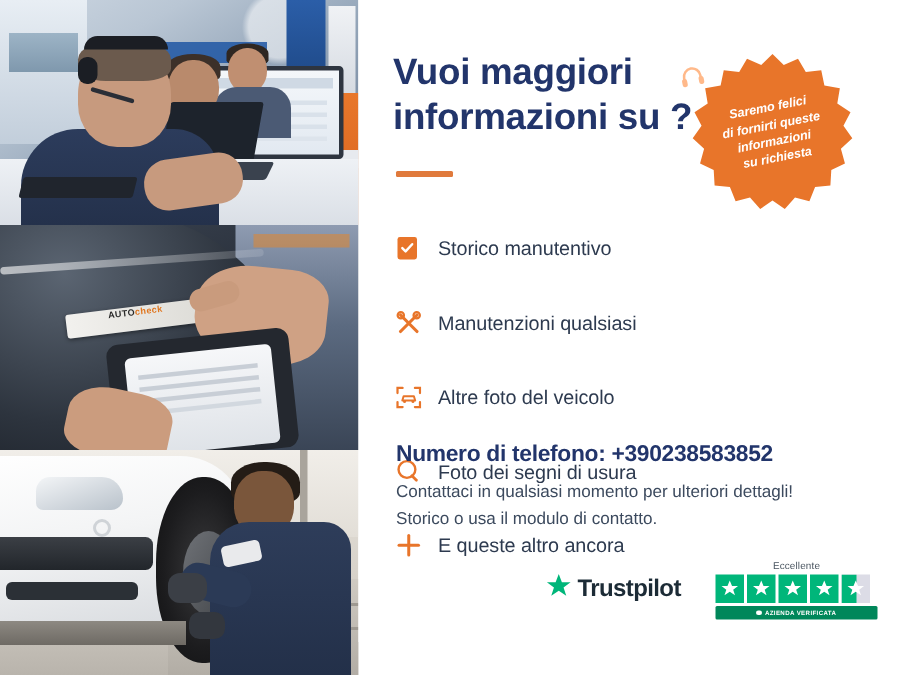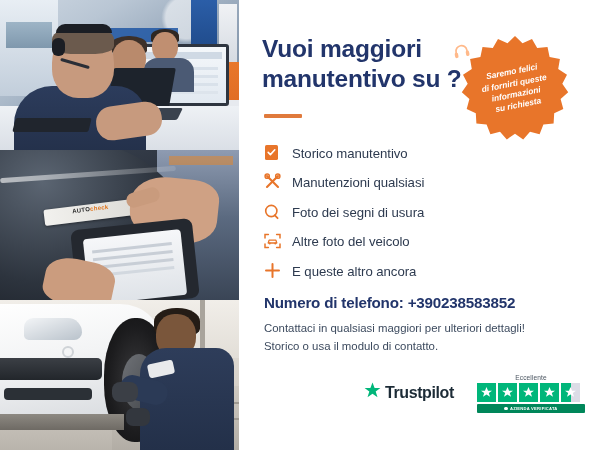--- a/index.html
+++ b/index.html
@@ -177,21 +177,21 @@
   .badge { position:absolute; left:222px; top:34px; width:108px; height:108px; }
   .badge svg { position:absolute; inset:0; }
   .badge-inner { position:absolute; inset:0; display:flex; flex-direction:column;
         align-items:center; justify-content:center; transform:rotate(-11deg); }
   .badge-ico { margin-bottom:2px; }
   .badge-txt { font-size:8.4px; line-height:1.36; font-weight:700; color:#fff;
         text-align:center; font-style:italic; }
 
   
   .list { position:absolute; left:25px; top:131px; width:290px; }
-  .li { display:flex; align-items:flex-end; height:29.5px; }
+  .li { display:flex; align-items:center; height:29.5px;margin-top:20px; }
   .li-ico { width:28px; flex:0 0 28px; display:flex; align-items:center; justify-content:flex-start; }
   .li-txt { font-size:13.2px; color:#2d3a4f; letter-spacing:-.05px; }
 
   
   .phone { position:absolute; left:25px; top:294px; font-size:15.2px; font-weight:700;
         color:#22356b; letter-spacing:-.2px; }
   .sub { position:absolute; left:25px; top:319px; width:320px;
         font-size:11.4px; line-height:1.62; color:#3c4a5e; }
 
   
@@ -290,21 +290,21 @@
         <div class="glove2"></div>
       </div>
     </div>
 
   </div>
 
   <div class="content">
 
     <h1 class="heading">
       <span>Vuoi maggiori</span><br>
-      <span>manutentivo su ?</span>
+      <span>informazioni su ?</span>
     </h1>
 
     <div class="divider"></div>
 
     <div class="badge">
       <svg viewBox="0 0 108 108" width="108" height="108">
         <path d="M54 2 L61.5 9.3 L71 5.1 L76.2 14 L86.5 12.9 L88.6 23 L98.9 24.9 L97.2 35 L106 40.8 L101.3 49.8 L107.2 58.2 L99.6 65.1 L102.3 75 L93.2 79.3 L92.6 89.6 L82.4 90.6 L78.6 100.2 L69 97.7 L62.2 105.4 L54 99.7 L45.8 105.4 L39 97.7 L29.4 100.2 L25.6 90.6 L15.4 89.6 L14.8 79.3 L5.7 75 L8.4 65.1 L0.8 58.2 L6.7 49.8 L2 40.8 L10.8 35 L9.1 24.9 L19.4 23 L21.5 12.9 L31.8 14 L37 5.1 L46.5 9.3 Z" fill="#e8752a"></path>
       </svg>
       <div class="badge-inner">
         <span class="badge-ico">
@@ -340,30 +340,20 @@
           <svg width="17" height="17" viewBox="0 0 17 17">
             <g stroke="#e8752a" stroke-width="2.1" stroke-linecap="round">
               <line x1="3" y1="3" x2="14" y2="14"></line>
               <line x1="14" y1="3" x2="3" y2="14"></line>
             </g>
             <circle cx="3.2" cy="3.2" r="2.1" fill="none" stroke="#e8752a" stroke-width="1.5"></circle>
             <circle cx="13.8" cy="3.2" r="2.1" fill="none" stroke="#e8752a" stroke-width="1.5"></circle>
           </svg>
         </span>
         <span class="li-txt">Manutenzioni qualsiasi</span>
-      </li>
-
-      <li class="li">
-        <span class="li-ico">
-          <svg width="16" height="16" viewBox="0 0 16 16">
-            <circle cx="7.3" cy="7" r="5.6" fill="none" stroke="#e8752a" stroke-width="1.6"></circle>
-            <line x1="10.6" y1="11.2" x2="13.6" y2="14.2" stroke="#e8752a" stroke-width="1.8" stroke-linecap="round"></line>
-          </svg>
-        </span>
-        <span class="li-txt">Foto dei segni di usura</span>
       </li>
 
       <li class="li">
         <span class="li-ico">
           <svg width="17" height="16" viewBox="0 0 17 16">
             <g stroke="#e8752a" stroke-width="1.5" fill="none" stroke-linecap="round">
               <path d="M1 5 V1.6 H4.4"></path>
                 <path d="M16 5 V1.6 H12.6"></path>
               <path d="M1 11 V14.4 H4.4"></path>
                 <path d="M16 11 V14.4 H12.6"></path>
@@ -371,36 +361,46 @@
             <path d="M4.2 10 L5.1 7.1 h6.8 l.9 2.9 z" fill="none" stroke="#e8752a" stroke-width="1.3" stroke-linejoin="round"></path>
             <circle cx="5.7" cy="10.6" r="1" fill="#e8752a"></circle>
             <circle cx="11.3" cy="10.6" r="1" fill="#e8752a"></circle>
           </svg>
         </span>
         <span class="li-txt">Altre foto del veicolo</span>
       </li>
 
       <li class="li">
         <span class="li-ico">
+          <svg width="16" height="16" viewBox="0 0 16 16">
+            <circle cx="7.3" cy="7" r="5.6" fill="none" stroke="#e8752a" stroke-width="1.6"></circle>
+            <line x1="10.6" y1="11.2" x2="13.6" y2="14.2" stroke="#e8752a" stroke-width="1.8" stroke-linecap="round"></line>
+          </svg>
+        </span>
+        <span class="li-txt">Foto dei segni di usura</span>
+      </li>
+
+      <li class="li">
+        <span class="li-ico">
           <svg width="17" height="17" viewBox="0 0 17 17">
             <g stroke="#e8752a" stroke-width="2" stroke-linecap="round">
               <line x1="8.5" y1="2" x2="8.5" y2="15"></line>
               <line x1="2" y1="8.5" x2="15" y2="8.5"></line>
             </g>
           </svg>
         </span>
         <span class="li-txt">E queste altro ancora</span>
       </li>
 
     </ul>
 
     <div class="phone">Numero di telefono: +390238583852</div>
 
     <div class="sub">
-      <span>Contattaci in qualsiasi maggiori per ulteriori dettagli!</span><br>
+      <span>Contattaci in qualsiasi momento per ulteriori dettagli!</span><br>
       <span>Storico o usa il modulo di contatto.</span>
     </div>
 
     <div class="tp">
       <div class="tp-logo">
         <span>
           <svg width="17" height="17" viewBox="0 0 17 17">
             <path d="M8.5 0.6 L10.6 6.1 L16.4 6.1 L11.7 9.6 L13.5 15.2 L8.5 11.8 L3.5 15.2 L5.3 9.6 L0.6 6.1 L6.4 6.1 Z" fill="#00b67a"></path>
           </svg>
         </span>

